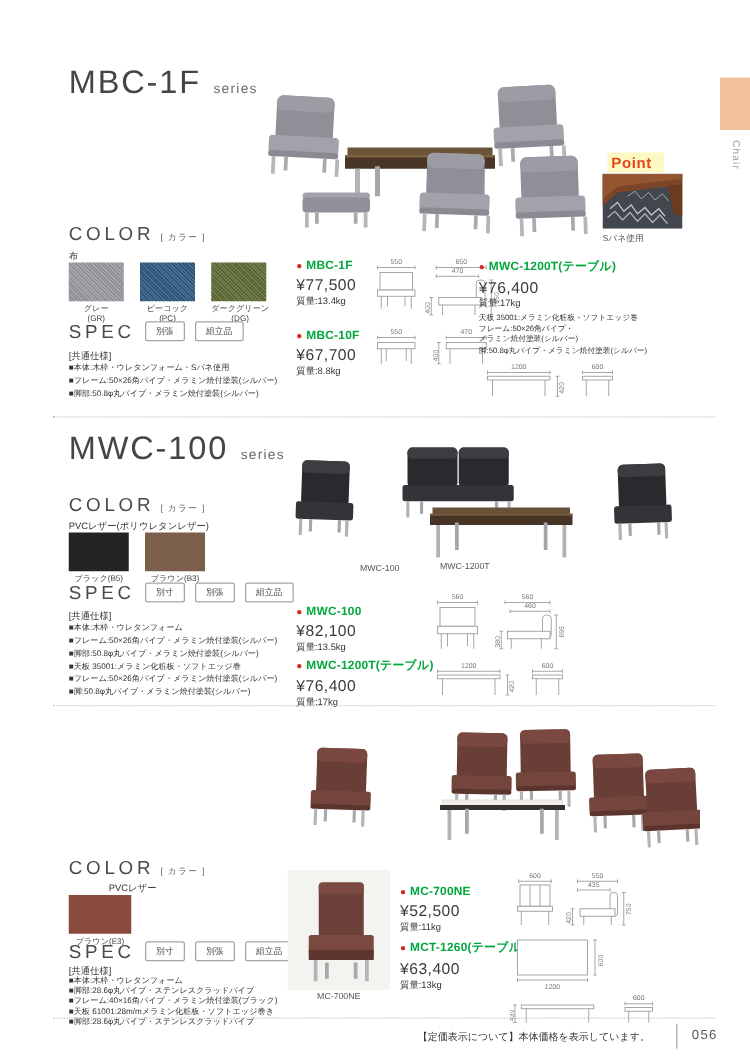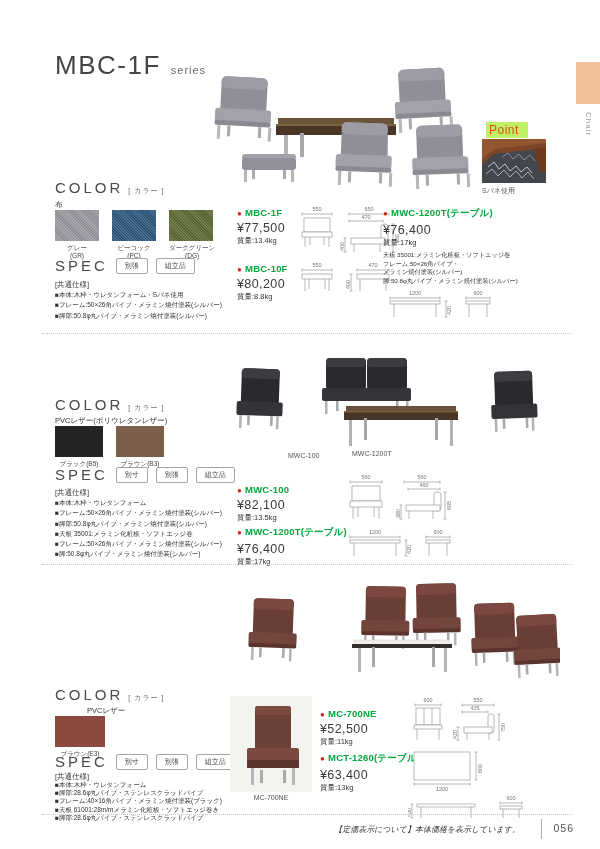--- a/index.html
+++ b/index.html
@@ -20,30 +20,30 @@
          padding:2px 8px;margin-left:8px;vertical-align:3px;background:#fff;}
   .common-title{font-size:7.5px;color:#333;}
   .spec-item{font-size:6.5px;color:#333;line-height:10.3px;white-space:nowrap;}
   .prod-name{font-size:9.5px;font-weight:bold;letter-spacing:.2px;white-space:nowrap;}
   .dot{color:#d3281e;margin-right:3px;font-size:8px;}
   .name-green{color:#00a73c;}
   .price{font-size:12.5px;color:#3a3a3a;margin-top:3px;letter-spacing:.4px;}
   .weight{font-size:7.5px;color:#333;margin-top:1px;}
   .detail{font-size:6.2px;color:#333;line-height:8.6px;white-space:nowrap;}
   .caption{font-size:7px;color:#555;}
-  .point-label{background:#bef264;color:#e8441a;font-weight:normal;font-size:12px;
+  .point-label{background:#fef9c3;color:#e8441a;font-weight:bold;font-size:12px;
                padding:1px 9px 1px 3px;letter-spacing:.5px;}
   .dim text{font-size:5.5px;fill:#777;stroke:none;}
   .dim path{stroke:#9a9a9a;stroke-width:.7;fill:none;}
   .dim rect{stroke:#9a9a9a;stroke-width:.7;fill:#fff;}
   .dotsep{position:absolute;left:42px;right:28px;border-top:1px dotted #c5c5c5;height:0;}
   .side-tab{position:absolute;right:0;top:62px;width:24px;height:42px;background:#f2c29c;}
   .side-tab-label{position:absolute;right:7px;top:112px;writing-mode:vertical-rl;
                   font-size:8px;color:#999;letter-spacing:1px;}
-  .footer-note{position:absolute;right:80px;top:824px;font-size:8px;color:#333;font-style:italic;}
+  .footer-note{position:absolute;right:80px;top:824px;font-size:8px;color:#333;}
   .footer-bar{position:absolute;right:58px;top:819px;width:1px;height:20px;background:#aaa;}
   .footer-page{position:absolute;right:26px;top:822px;font-size:10.5px;color:#555;letter-spacing:1px;}
 </style>
 </head>
 <body>
 
 <div class="page">
 
   <div class="side-tab"></div>
   <div class="side-tab-label">Chair</div>
@@ -159,21 +159,21 @@
       <path d="M11,39 V47 M37,39 V47"></path>
       <path d="M2,33 V47 M.5,33 H3.5 M.5,47 H3.5"></path>
       <text transform="translate(1,46) rotate(-90)">400</text>
       <path d="M50,19 V47 M48.5,19 H51.5 M48.5,47 H51.5"></path>
       <text transform="translate(56,38) rotate(-90)">650</text>
     </g>
   </svg>
 
   <div class="abs" style="left:237px;top:263px;">
     <div class="prod-name"><span class="dot">●</span><span class="name-green">MBC-10F</span></div>
-    <div class="price">¥80,200</div>
+    <div class="price">¥67,700</div>
     <div class="weight">質量:8.8kg</div>
   </div>
   <svg class="abs dim" style="left:297px;top:261px;" width="104" height="40" viewBox="0 0 104 40">
     <text x="20" y="6" text-anchor="middle">550</text>
     <path d="M5,9 H35 M5,7.5 V10.5 M35,7.5 V10.5"></path>
     <rect x="5" y="13" width="30" height="5"></rect>
     <path d="M8,18 V30 M32,18 V30 M12,18 V28 M28,18 V28"></path>
     <g transform="translate(52,0)">
       <text x="24" y="6" text-anchor="middle">470</text>
       <path d="M8,9 H40 M8,7.5 V10.5 M40,7.5 V10.5"></path>
@@ -205,20 +205,23 @@
     <g transform="translate(74,0)">
       <text x="20" y="6" text-anchor="middle">600</text>
       <path d="M8,9 H32 M8,7.5 V10.5 M32,7.5 V10.5"></path>
       <rect x="8" y="12" width="24" height="3"></rect>
       <path d="M11,15 V28 M29,15 V28"></path>
     </g>
   </svg>
 
   <div class="dotsep" style="top:333px;"></div>
 
+  <div class="abs" style="left:55px;top:343px;">
+    <span class="sec-title">MWC-100</span><span class="series">series</span>
+  </div>
 
   <svg class="abs" style="left:228px;top:346px;" width="318" height="104" viewBox="0 0 318 104">
     <defs>
       <g id="bchair">
         <rect x="0" y="0" width="38" height="36" rx="4" fill="#2a2a2e"></rect>
         <rect x="0" y="0" width="38" height="10" rx="4" fill="#3c3c41"></rect>
         <rect x="-4" y="33" width="46" height="14" rx="2" fill="#343438"></rect>
         <rect x="-1" y="47" width="2.5" height="13" fill="#b2b2b6"></rect>
         <rect x="36" y="47" width="2.5" height="13" fill="#b2b2b6"></rect>
         <rect x="7" y="47" width="2.5" height="10" fill="#a5a5aa"></rect>

